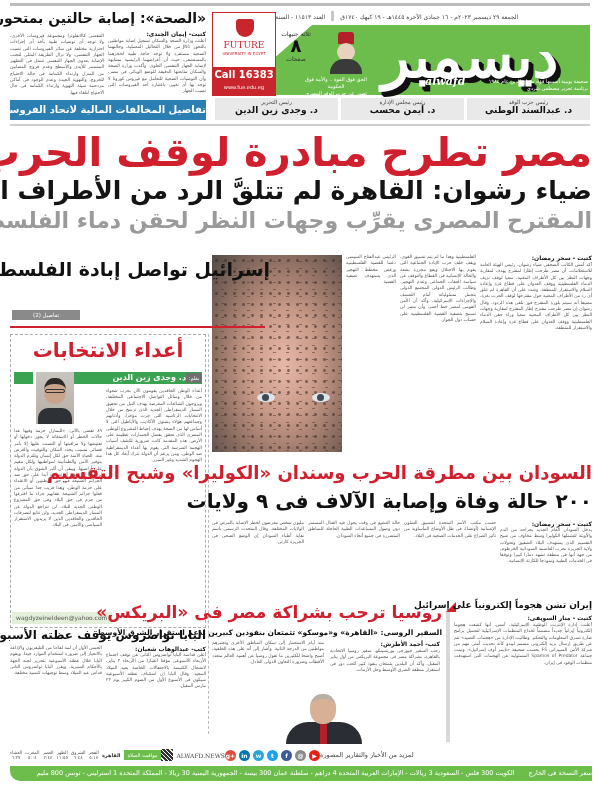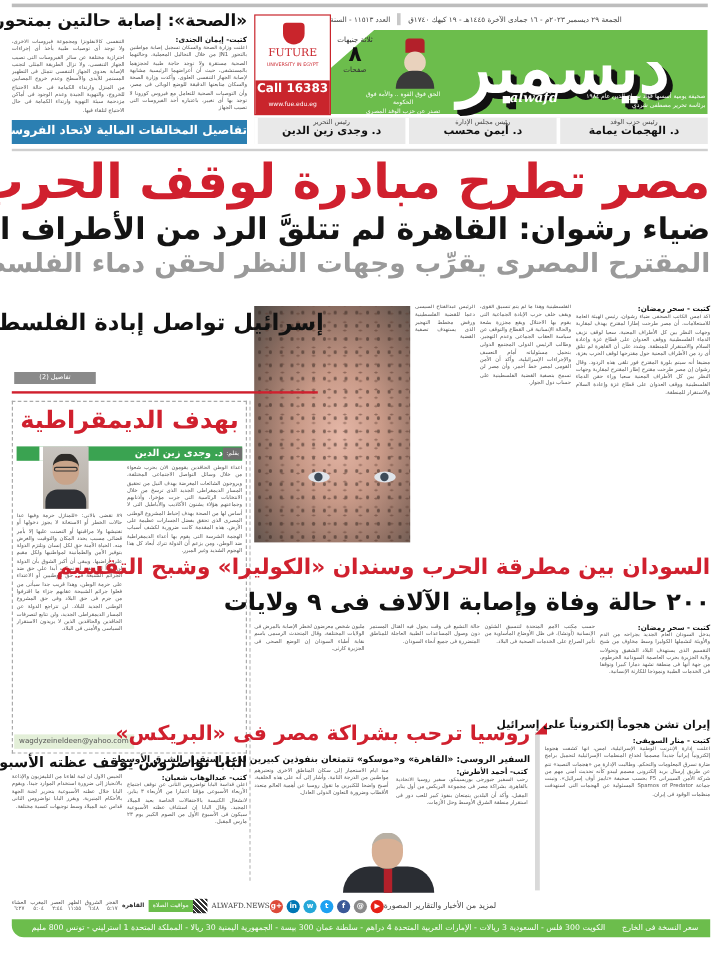--- a/index.html
+++ b/index.html
@@ -111,21 +111,21 @@
   .foot-bar { top: 746px; left: 10px; width: 582px; height: 18px; display: flex; align-items: center; direction: ltr; }
   .prayer { display: flex; align-items: center; gap: 3px; font-size: 4.5px; color: #555; }
   .prayer .badge { background: #6cbd4c; color: #fff; font-size: 5px; padding: 2px 4px; }
   .prayer .lbl { font-weight: bold; font-size: 5px; color: #333; }
   .prayer .cell { text-align: center; line-height: 5px; }
   .news-brand { display: flex; align-items: center; gap: 3px; font-size: 6px; color: #444; font-family: "DejaVu Serif", serif; }
   .qr { width: 12px; height: 12px; background: repeating-linear-gradient(45deg, #333 0 2px, #fff 2px 3px); }
   .socials { display: flex; gap: 3px; }
   .soc { width: 11px; height: 11px; border-radius: 50%; color: #fff; font-size: 6px; text-align: center; line-height: 11px; font-weight: bold; }
   .more { font-size: 6.5px; color: #444; direction: rtl; padding-right: 80px; }
-  .price-bar { top: 766px; left: 10px; width: 582px; height: 15px; background: #6cbd4c; color: #fff; font-size: 6.5px; line-height: 15px; text-align: right; padding-right: 10px; white-space: nowrap; overflow: hidden; border-radius: 0 0 0 10px; }
+  .price-bar { top: 766px; left: 10px; width: 582px; height: 15px; background: #6cbd4c; color: #fff; font-size: 6.5px; line-height: 15px; text-align: right; white-space: nowrap; overflow: hidden; border-radius: 0 0 0 10px; }
   .price-bar .lbl { margin-left: 12px; }
 </style>
 </head>
 <body>
 
 <div class="abs topline"></div>
 
 <div class="abs issue-bar">
   <span>الجمعة ٢٩ ديسمبر ٢٠٢٣م - ١٦ جمادى الآخرة ١٤٤٥هـ - ١٩ كيهك ١٧٤٠ق</span>
   <span class="sep"></span>
@@ -157,21 +157,21 @@
   <div class="fsub">UNIVERSITY IN EGYPT</div>
   <div class="call">
     <div class="num"><span>Call</span> <span>16383</span></div>
     <div class="url">www.fue.edu.eg</div>
   </div>
 </div>
 
 <div class="abs officials">
   <div class="official">
     <div class="role">رئيس حزب الوفد</div>
-    <div class="name">د. الهجمات يمامة</div>
+    <div class="name">د. عبدالسند الوطنى</div>
   </div>
   <div class="official">
     <div class="role">رئيس مجلس الإدارة</div>
     <div class="name">د. أيمن محسب</div>
   </div>
   <div class="official">
     <div class="role">رئيس التحرير</div>
     <div class="name">د. وجدى زين الدين</div>
   </div>
 </div>
@@ -203,21 +203,21 @@
 
 <div class="abs hl-israel">
   <span class="l2">إسرائيل تواصل إبادة الفلسطينيين</span>
 </div>
 <div class="abs details-tag">
   <span>تفاصيل</span> <span>(2)</span>
 </div>
 <div class="abs red-rule"></div>
 
 <div class="abs op-box"></div>
-<div class="abs op-title">بهدف الديمقراطية</div>
+<div class="abs op-title">أعداء الانتخابات</div>
 <div class="abs op-bar"></div>
 <div class="abs op-bar-w"></div>
 <div class="abs op-author">د. وجدى زين الدين</div>
 <div class="abs op-label">بقلم:</div>
 <div class="abs op-photo">
   <div class="b"></div>
   <div class="h"></div>
   <div class="g"></div>
 </div>
 <div class="abs col-text op-col-r">أعداء الوطن الحاقدين يقومون الآن بحرب شعواء من خلال وسائل التواصل الاجتماعى المختلفة، ويروجون الشائعات المغرضة بهدف النيل من تحقيق المسار الديمقراطى الجديد الذى ترسخ من خلال الانتخابات الرئاسية التى جرت مؤخرا، وأذنابهم وجماعتهم هؤلاء يشنون الأكاذيب والأباطيل التى لا أساس لها من الصحة بهدف إحباط المشروع الوطنى المصرى الذى تحقق بفضل الجسارات عظيمة على الأرض. هذه المقدمة كانت ضرورية لكشف أسباب الهجمة الشرسة التى يقوم بها أعداء الديمقراطية ضد الوطن، ومن يزعم أن الدولة تترك أبعاد كل هذا الهجوم الشديد وغير المبرر.</div>

